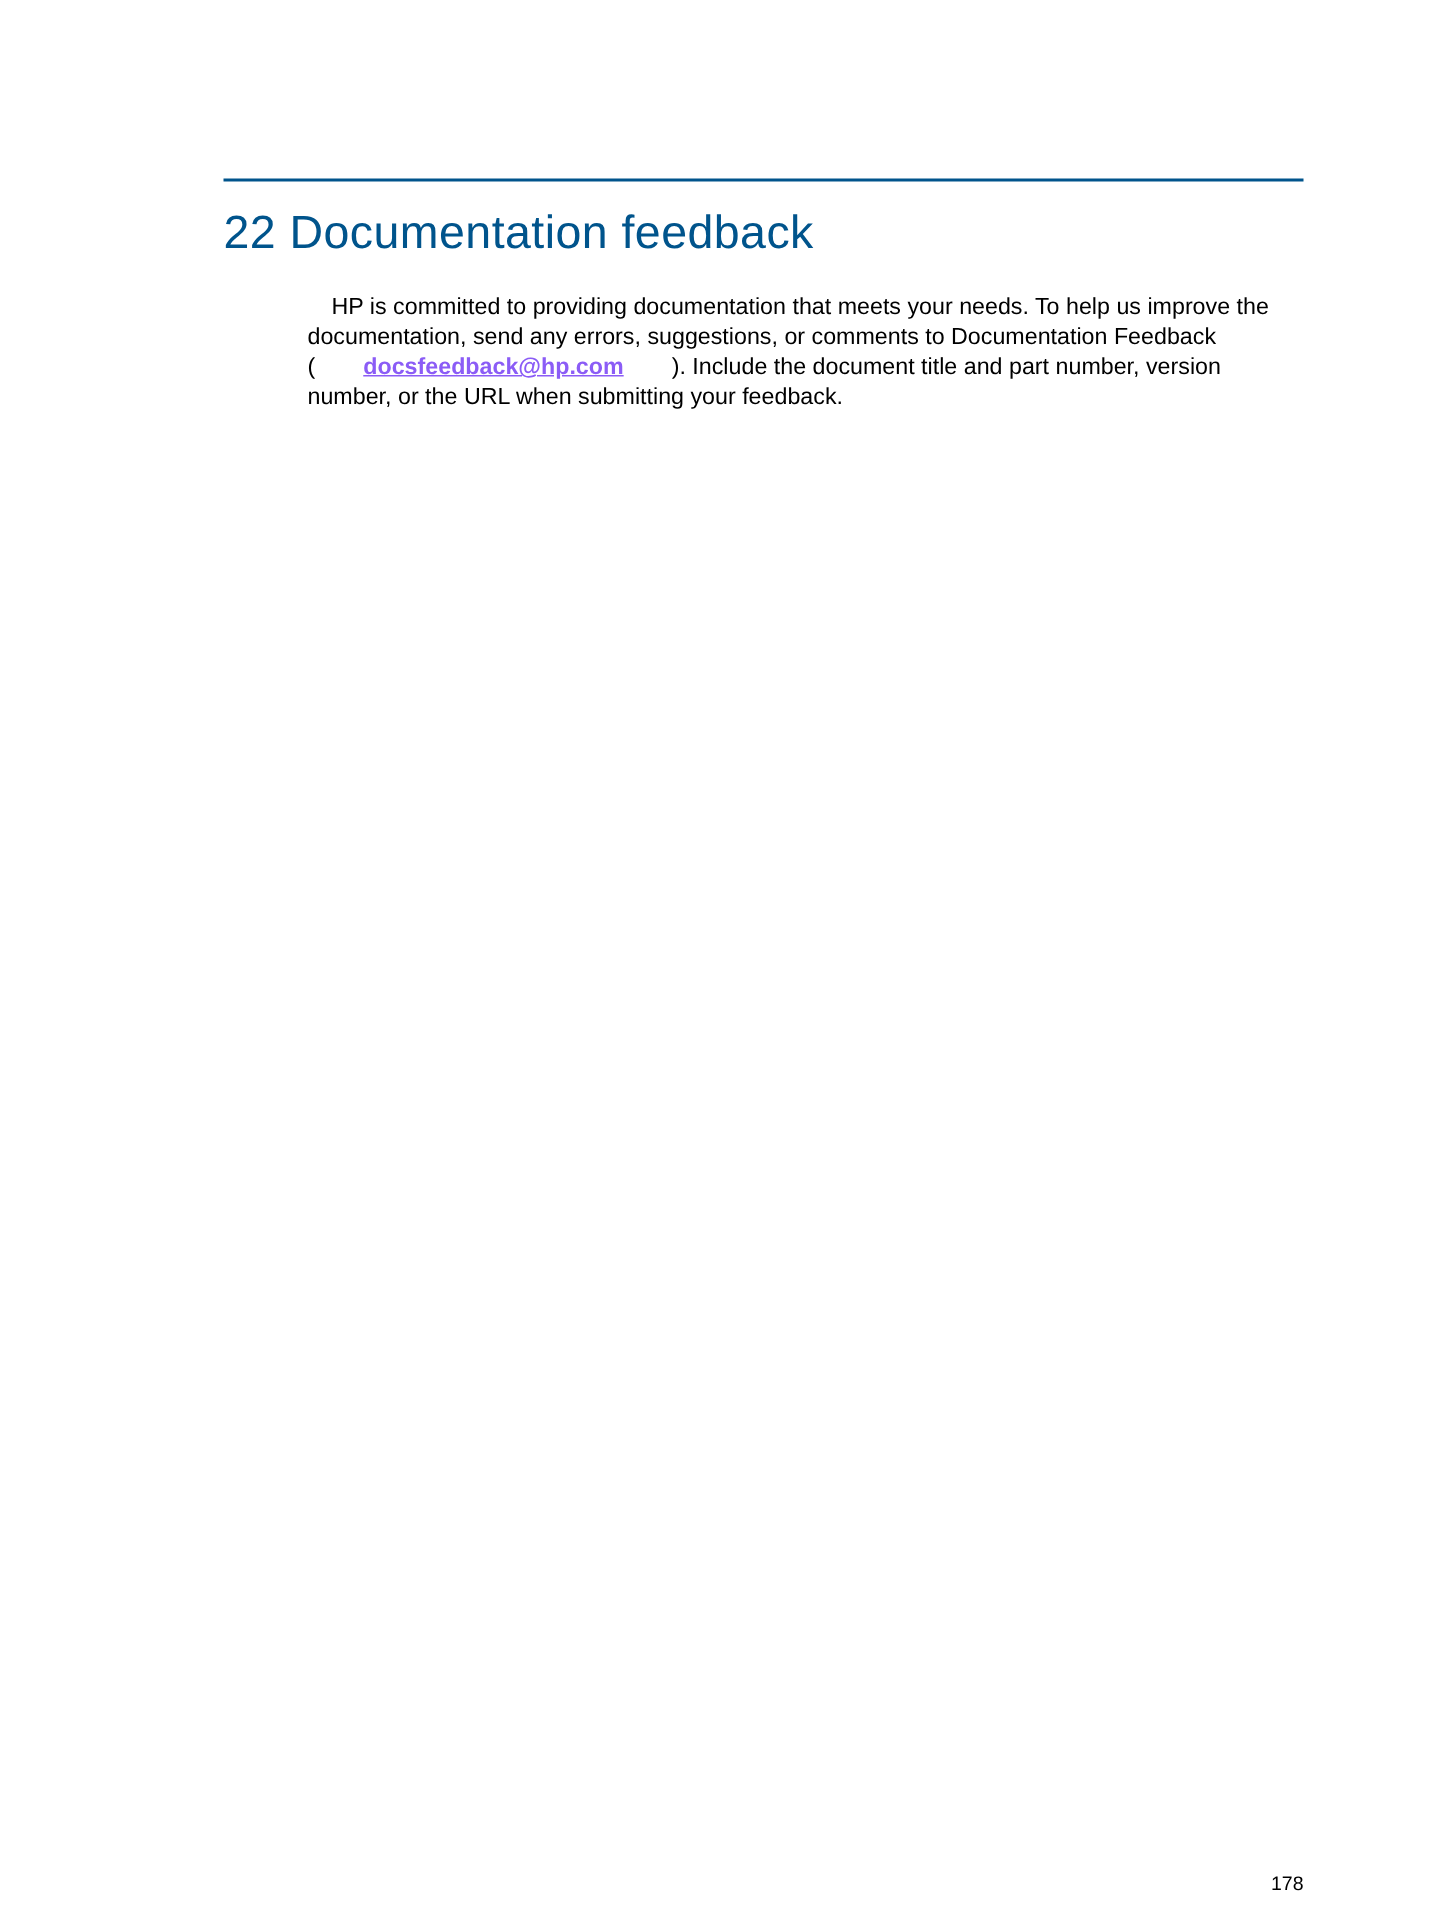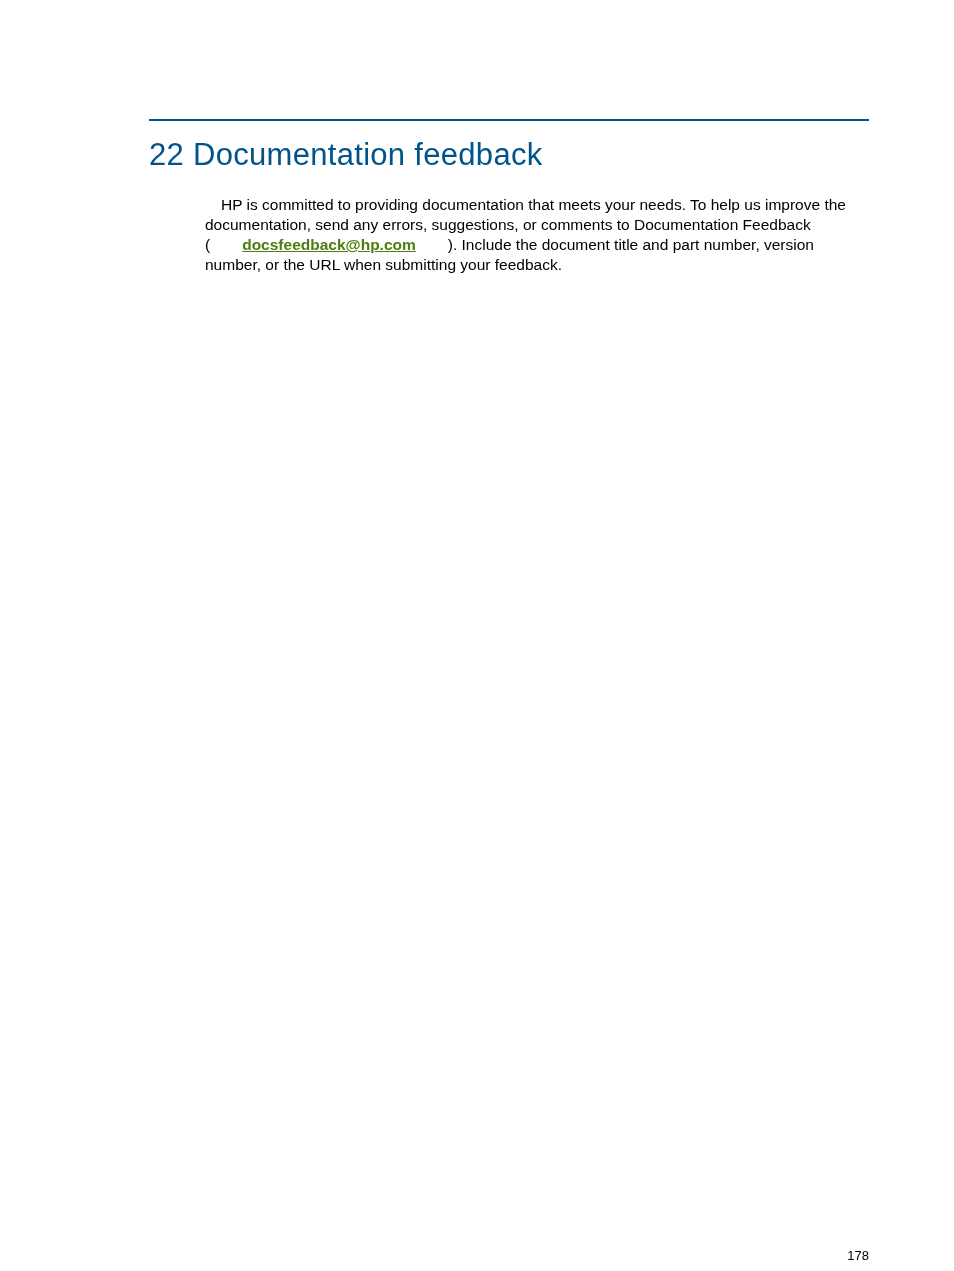--- a/index.html
+++ b/index.html
@@ -32,21 +32,21 @@
       margin-bottom: 22px;
     }
     .body-text {
       margin-left: 72px;
       font-size: 15.5px;
       line-height: 1.3;
       color: #000000;
       font-family: Arial, Helvetica, sans-serif;
     }
     .email-link {
-      color: #4d7c0f;
+      color: #8b5cf6;
       text-decoration: underline;
       font-weight: bold;
     }
     .page-number {
       position: absolute;
       bottom: 40px;
       right: 85px;
       font-size: 13px;
       color: #000000;
     }

